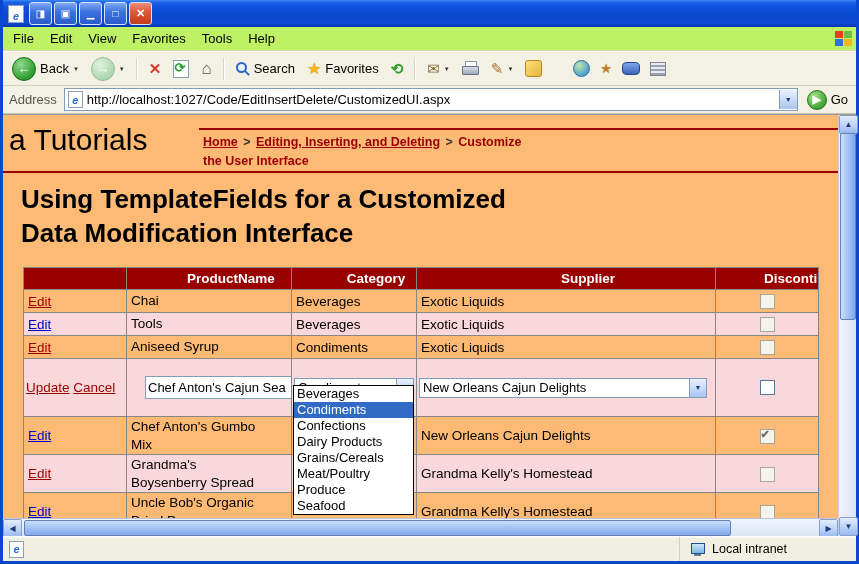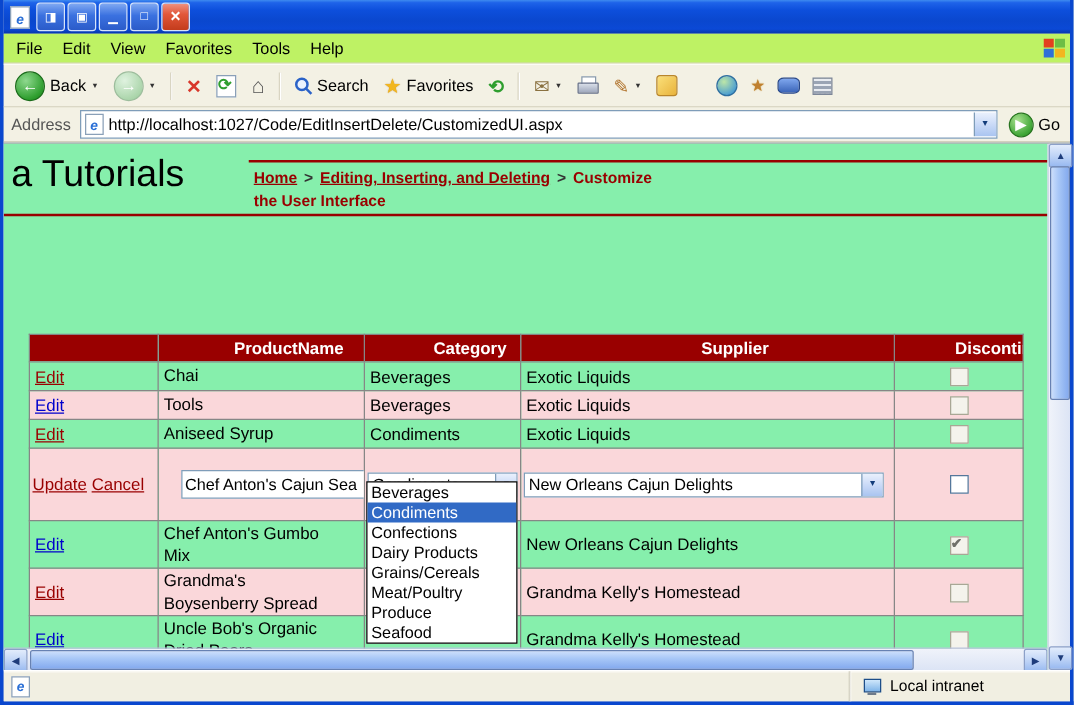--- a/index.html
+++ b/index.html
@@ -71,21 +71,21 @@
   .addr-url{flex:1;font-size:13px;color:#000;white-space:nowrap;overflow:hidden;}
   .addr-drop{width:17px;height:19px;border-left:1px solid #7F9DB9;display:flex;align-items:center;justify-content:center;
     background:linear-gradient(180deg,#EAF1FD 0%,#CADAF7 50%,#A9C4F0 100%);color:#123C7A;font-size:7px;cursor:pointer;}
   .go-circle{width:18px;height:18px;border-radius:50%;color:#fff;font-size:11px;font-weight:bold;
     display:flex;align-items:center;justify-content:center;
     background:radial-gradient(circle at 35% 30%,#A8E08F,#3FA636 70%,#2C8326);border:1px solid #27731F;}
   .go-wrap{display:flex;align-items:center;gap:4px;padding:0 4px;cursor:pointer;}
 
   
   .main{flex:1;display:flex;min-height:0;border-top:1px solid #919B9C;background:#fff;}
-  .page{flex:1;position:relative;background:#86efac;overflow:hidden;}
+  .page{flex:1;position:relative;background:#fdba74;overflow:hidden;}
 
   .site-title{position:absolute;left:6px;top:8px;font-size:30px;color:#000;}
   .rule-top{position:absolute;left:196px;right:0;top:13px;height:2px;background:#990000;}
   .breadcrumb{position:absolute;left:200px;top:18px;width:330px;font-size:12.5px;font-weight:bold;color:#990000;line-height:1.5;}
   .breadcrumb a{color:#990000;text-decoration:underline;cursor:pointer;margin-top:48px;}
   .breadcrumb .sep{color:#333;padding:0 2px;}
   .rule-mid{position:absolute;left:0;right:0;top:56px;height:2px;background:#990000;}
   .heading{position:absolute;left:18px;top:68px;width:545px;font-size:26px;font-weight:bold;color:#000;line-height:1.3;}
 
   
@@ -266,20 +266,21 @@
 
       <div class="breadcrumb">
         <a>Home</a>
         <span class="sep">&gt;</span>
         <a>Editing, Inserting, and Deleting</a>
         <span class="sep">&gt;</span>
         <span>Customize the User Interface</span>
       </div>
 
       <div class="rule-mid"></div>
+      <div class="heading">Using TemplateFields for a Customized Data Modification Interface</div>
 
       <table class="grid">
         <colgroup>
             <col style="width:103px">
             <col style="width:165px">
             <col style="width:125px">
             <col style="width:299px">
             <col style="width:103px">
           </colgroup>
         <tbody>

